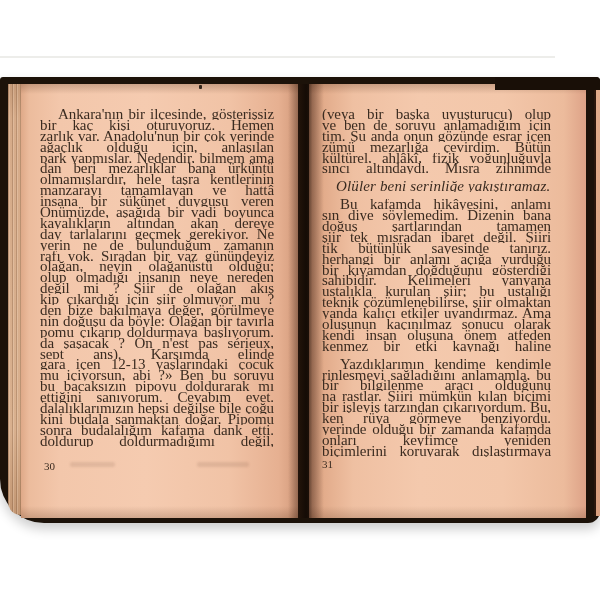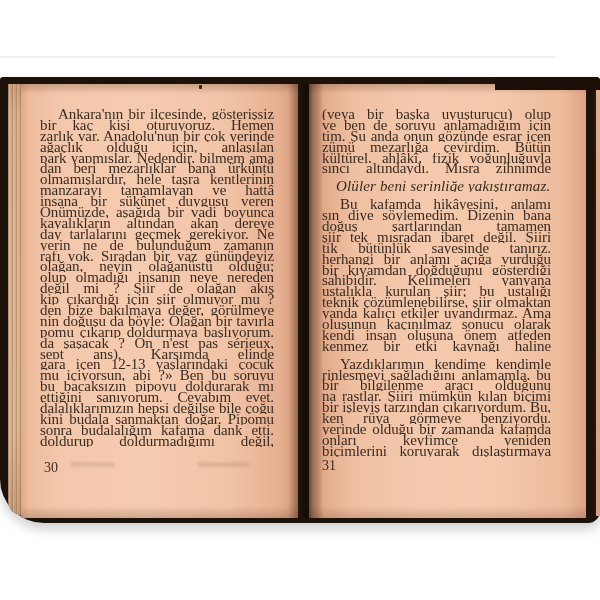--- a/index.html
+++ b/index.html
@@ -49,21 +49,21 @@
     position:absolute;z-index:6;color:#3a2b20;
     font-size:15px;line-height:10.9px;letter-spacing:-0.08px;
   }
   #text-left{left:40px;top:32px;width:234px;}
   #text-right{left:322px;top:32px;width:229px;}
   .line{text-align:justify;text-align-last:justify;height:10.9px;overflow:hidden;}
   .line.end{text-align-last:left;}
   .line.indent{text-indent:18px;}
   .line.quote{text-align:right;text-align-last:left;font-style:italic;text-indent:14px;letter-spacing:.15px;}
   .line.gap{height:7px;}
-  .pagenum{position:absolute;z-index:6;color:#3a2b20;font-size:14px;}
+  .pagenum{position:absolute;z-index:6;color:#3a2b20;font-size:11px;}
   .pn-left{left:44px;top:383px;}
   .pn-right{left:322px;top:381px;width:229px;text-align:left;}
   .speck{position:absolute;left:199px;top:8px;width:3px;height:4px;background:#33251a;z-index:6;border-radius:1px;}
   .ghost{position:absolute;height:5px;background:rgba(90,60,40,.12);filter:blur(1px);z-index:4;border-radius:2px;}
   .ghost-a{left:70px;top:385px;width:45px;}
   .ghost-b{left:197px;top:385px;width:52px;}
 </style>
 </head>
 <body>
 

